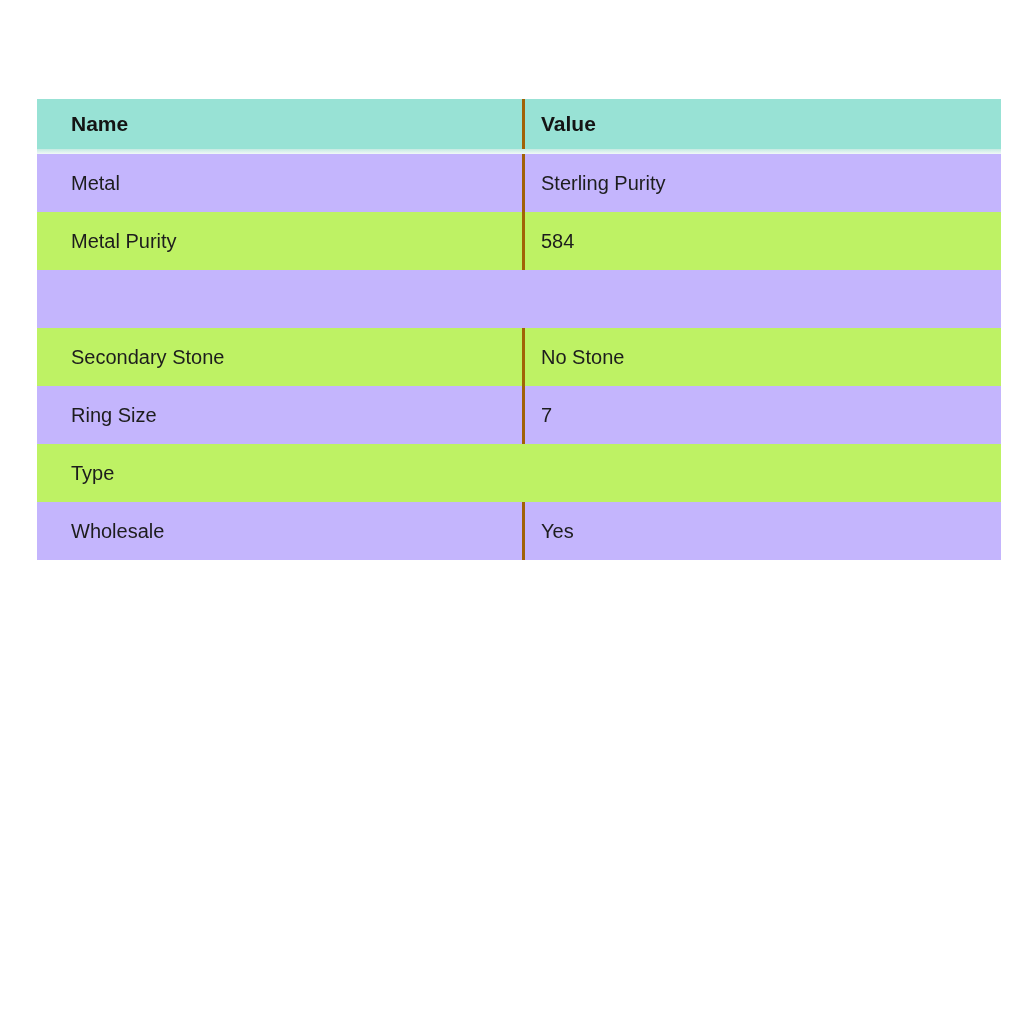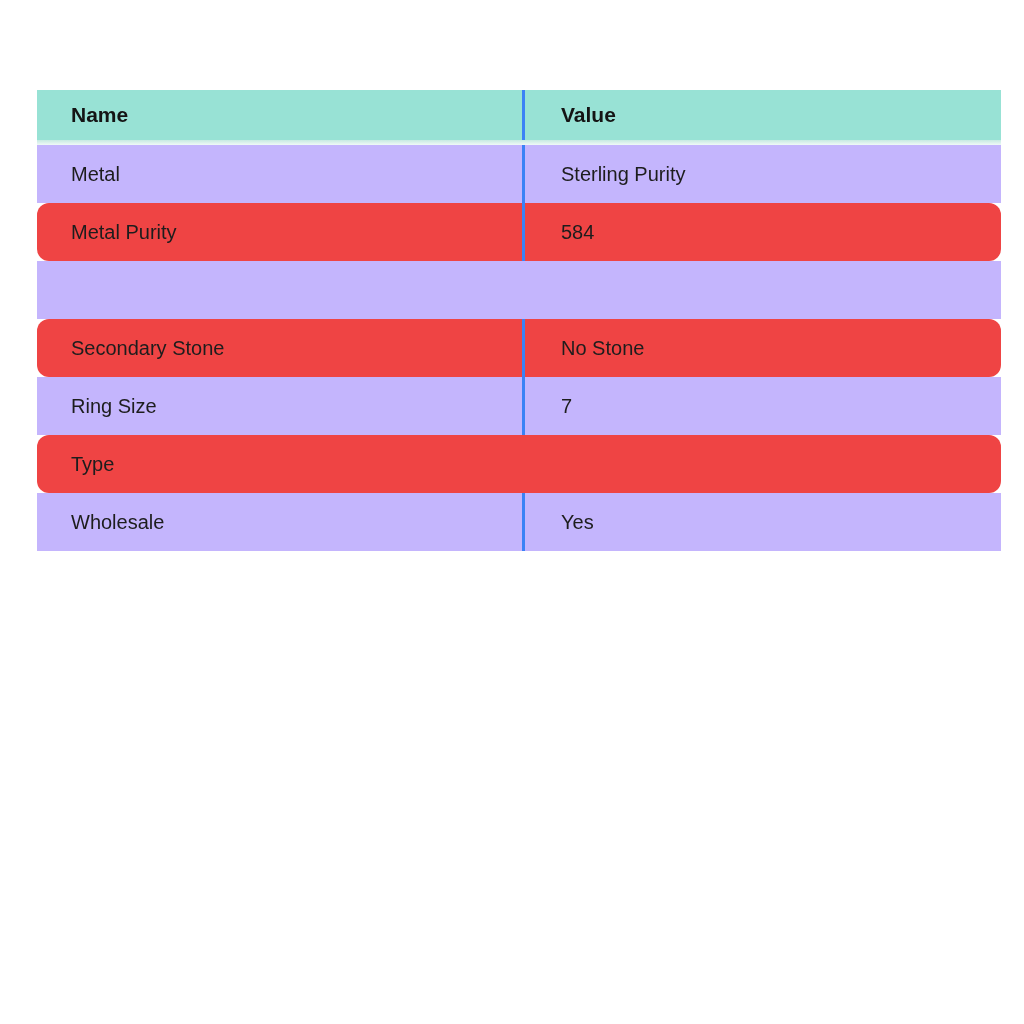--- a/index.html
+++ b/index.html
@@ -11,62 +11,61 @@
     height: 1024px;
     background: #ffffff;
     font-family: "Liberation Sans", sans-serif;
     color: #1d1d1d;
     position: relative;
     overflow: hidden;
   }
   .spec-table {
     position: absolute;
     left: 37px;
-    top: 90px;
+    top: 99px;
     width: 964px;
     font-size: 20px;
   }
   .trow {
     display: flex;
     width: 100%;
   }
   .cell {
     display: flex;
     align-items: center;
     box-sizing: border-box;
     white-space: nowrap;
     overflow: hidden;
   }
   .c1 {
     width: 485px;
     padding-left: 34px;
   }
   .c2 {
     flex: 1;
-    border-left: 3px solid #3b82f6;
-    padding-left: 36px;
+    border-left: 3px solid #a16207;
+    padding-left: 16px;
   }
   .header-row {
     height: 50px;
     background: #98e2d5;
     font-weight: 700;
     font-size: 21px;
     color: #141414;
   }
   .header-fade {
     height: 5px;
     background: linear-gradient(180deg, #c6eae2 0%, #f0f9f7 100%);
   }
   .data-row {
     height: 58px;
     background: #c4b5fd;
   }
   .data-row.alt {
-    background: #ef4444;
-    border-radius: 12px;
+    background: #bef264;
   }
 </style>
 </head>
 <body>
 
 <div class="spec-table">
 
   <div class="trow header-row">
     <div class="cell c1">Name</div>
     <div class="cell c2">Value</div>

